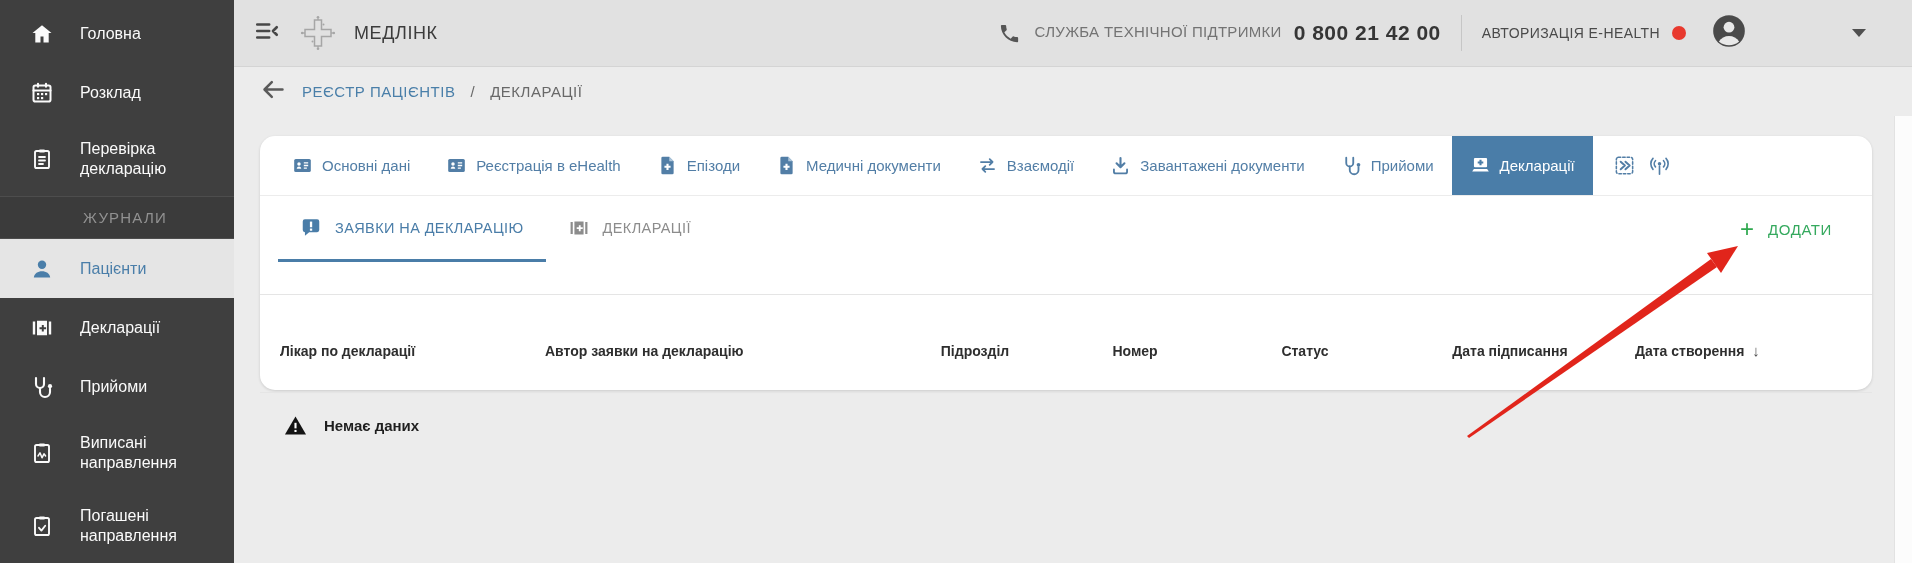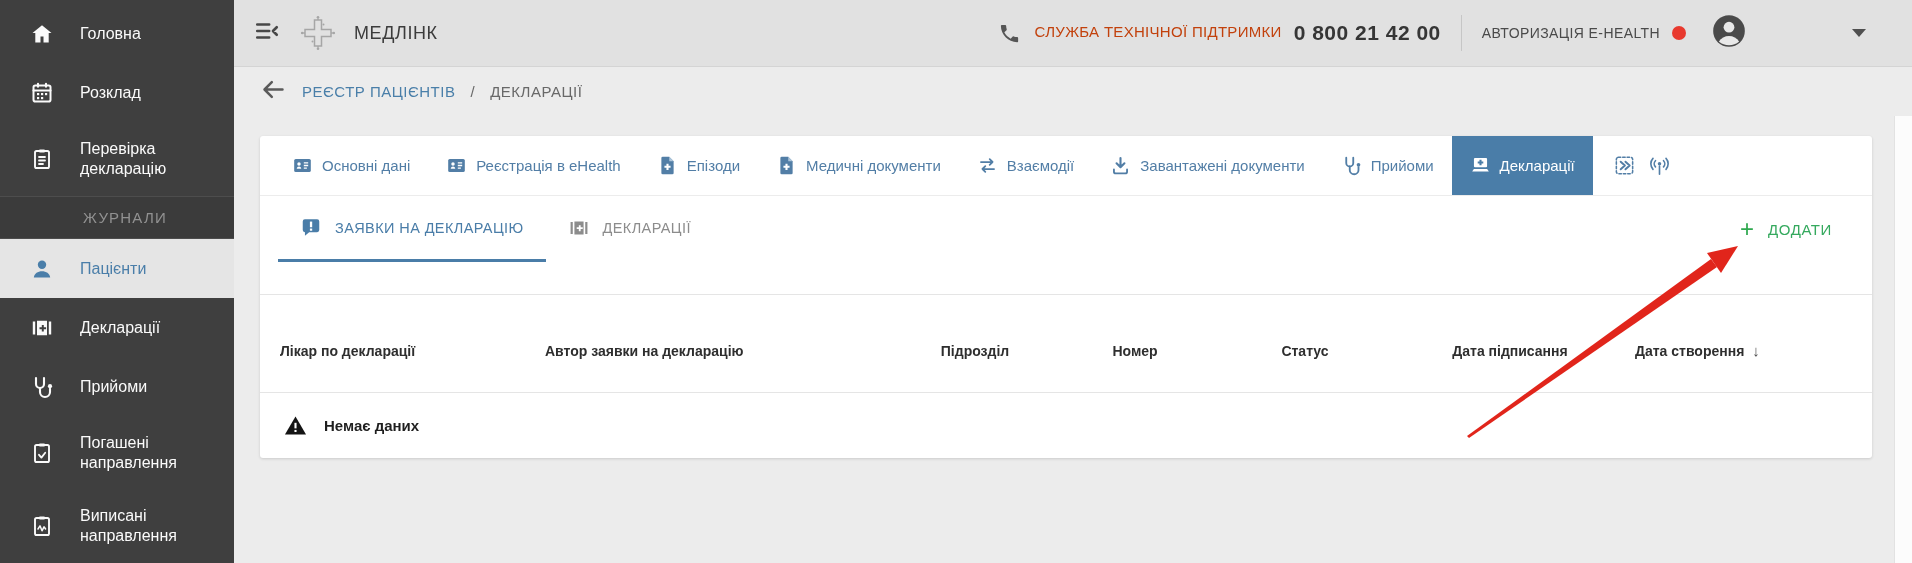--- a/index.html
+++ b/index.html
@@ -17,37 +17,37 @@
   .side-section{height:44px;display:flex;align-items:center;padding-left:83px;color:#919191;font-size:15px;letter-spacing:1.2px;background:#3b3b3b;border-top:1px solid #4d4d4d;border-bottom:1px solid #4d4d4d}
 
   
   .main{flex:1;display:flex;flex-direction:column;min-width:0}
   .topbar{height:67px;background:#e1e1e1;border-bottom:1px solid #d4d4d4;display:flex;align-items:center;padding:0 46px 0 20px;gap:14px}
   .collapse .icon svg{width:26px;height:26px;display:block}
   .logo svg{width:36px;height:36px;display:block;margin-left:6px}
   .brand{font-size:18px;font-weight:400;color:#3c3c3c;letter-spacing:.6px;margin-left:4px}
   .topbar-right{margin-left:auto;display:flex;align-items:center}
   .phone-icon svg{width:23px;height:23px;display:block}
-  .support-label{font-size:15px;color:#c2410c;letter-spacing:.3px;margin:0 12px 4px 14px}
+  .support-label{font-size:15px;color:#737373;letter-spacing:.3px;margin:0 12px 4px 14px}
   .support-phone{font-size:21px;font-weight:700;color:#363636;letter-spacing:.5px}
   .v-divider{width:1px;height:36px;background:#c6c6c6;margin:0 20px}
   .auth-label{font-size:14px;color:#4a4a4a;letter-spacing:.4px}
   .status-dot{width:14px;height:14px;border-radius:50%;background:#e8392e;margin-left:12px}
   .avatar{margin-left:24px}
   .avatar svg{width:38px;height:38px;display:block}
   .caret{margin-left:104px;width:0;height:0;border-left:7px solid transparent;border-right:7px solid transparent;border-top:8px solid #4f4f4f;cursor:pointer}
 
   
   .crumbs{height:49px;display:flex;align-items:center;gap:15px;padding-left:26px}
   .back-btn svg{width:27px;height:27px;display:block;cursor:pointer}
   .crumb-parent{color:#4a7fa9;font-size:15px;letter-spacing:.5px;cursor:pointer}
   .crumb-sep,.crumb-current{color:#686868;font-size:15px;letter-spacing:.5px}
 
   
-  .card{position:absolute;left:260px;top:136px;width:1612px;height:322px;background:#fff;border-radius:3px;box-shadow:0 1px 3px rgba(0,0,0,.14);z-index:1}
+  .card{position:absolute;left:260px;top:136px;width:1612px;height:254px;background:#fff;border-radius:15px;box-shadow:0 1px 3px rgba(0,0,0,.14);z-index:1}
   .tabs{height:60px;display:flex;align-items:stretch;padding-left:14px;border-bottom:1px solid #ececec}
   .tab{display:flex;align-items:center;gap:9px;padding:0 18px;color:#527ea6;font-size:15px;white-space:nowrap;cursor:pointer}
   .tab .icon svg{width:21px;height:21px;display:block}
   .tab.active{background:#4a7da8;color:#fff}
   .tab.icons-only{gap:12px;padding:0 14px;margin-left:6px}
   .tab.icons-only .icon svg{width:23px;height:23px}
 
   .subbar{height:99px;display:flex;align-items:flex-start;padding:0 40px 0 18px;border-bottom:1px solid #e5e5e5}
   .subtab{height:66px;display:flex;align-items:center;gap:13px;padding:0 22px;font-size:14.5px;letter-spacing:.4px;color:#8c8c8c;border-bottom:3px solid transparent;cursor:pointer;white-space:nowrap}
   .subtab .icon svg{width:22px;height:22px;display:block}
@@ -137,34 +137,34 @@
             <circle cx="20" cy="11.2" r="2.1" fill="currentColor"></circle>
           </svg>
         </span>
         <span class="side-label">Прийоми</span>
       </div>
       <div class="side-item two">
         <span class="icon">
           <svg viewBox="0 0 24 24">
             <rect x="5" y="4" width="14" height="17" rx="1.6" stroke="currentColor" fill="none" stroke-linecap="round" stroke-linejoin="round" stroke-width="1.9"></rect>
             <rect x="9" y="2.4" width="6" height="3.2" rx="1" fill="currentColor"></rect>
-            <path d="M9 13.8l2.4 2.8 3.8-4.8" stroke="currentColor" fill="none" stroke-linecap="round" stroke-linejoin="round" stroke-width="1.8"></path>
-          </svg>
-        </span>
-        <span class="side-label">Погашені направлення</span>
+            <path d="M8 15l2-3.2 2 5 2-4 1.6 2.2" stroke="currentColor" fill="none" stroke-linecap="round" stroke-linejoin="round" stroke-width="1.5"></path>
+          </svg>
+        </span>
+        <span class="side-label">Виписані направлення</span>
       </div>
       <div class="side-item two">
         <span class="icon">
           <svg viewBox="0 0 24 24">
             <rect x="5" y="4" width="14" height="17" rx="1.6" stroke="currentColor" fill="none" stroke-linecap="round" stroke-linejoin="round" stroke-width="1.9"></rect>
             <rect x="9" y="2.4" width="6" height="3.2" rx="1" fill="currentColor"></rect>
-            <path d="M8 15l2-3.2 2 5 2-4 1.6 2.2" stroke="currentColor" fill="none" stroke-linecap="round" stroke-linejoin="round" stroke-width="1.5"></path>
-          </svg>
-        </span>
-        <span class="side-label">Виписані направлення</span>
+            <path d="M9 13.8l2.4 2.8 3.8-4.8" stroke="currentColor" fill="none" stroke-linecap="round" stroke-linejoin="round" stroke-width="1.8"></path>
+          </svg>
+        </span>
+        <span class="side-label">Погашені направлення</span>
       </div>
     </aside>
 
   <div class="main">
     <header class="topbar">
       <span class="collapse"><span class="icon">
             <svg viewBox="0 0 24 24">
               <path d="M3 6h11M3 12h11M3 18h11M21 8.5 17.5 12 21 15.5" stroke="#474747" stroke-width="2.4" fill="none" stroke-linecap="round" stroke-linejoin="round"></path>
             </svg>
           </span></span>

